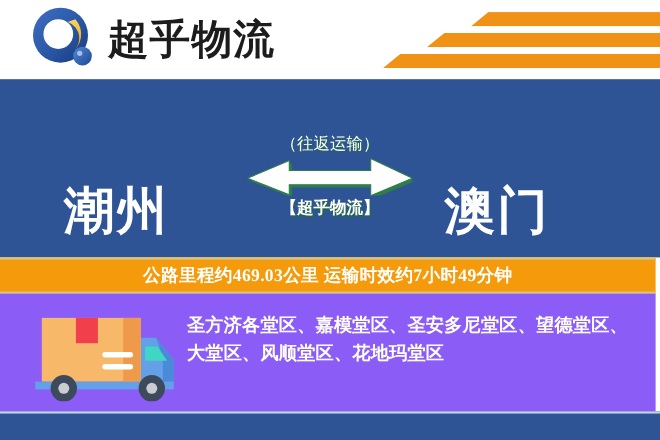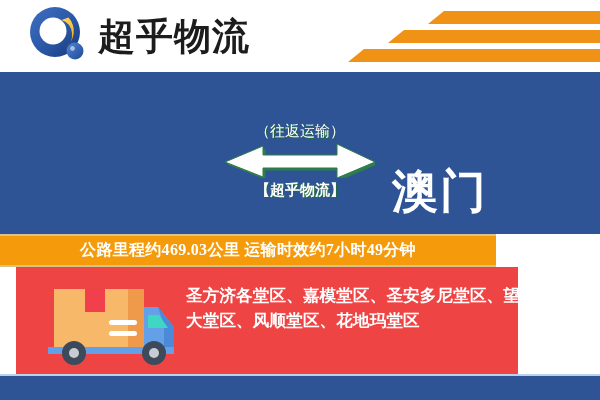--- a/index.html
+++ b/index.html
@@ -90,21 +90,21 @@
     transform: translateY(-50%);
     font-family: "Liberation Serif", serif;
     font-weight: bold;
     font-size: 46px;
     line-height: 50px;
     color: #ffffff;
     letter-spacing: 2px;
     white-space: nowrap;
   }
   .city.origin { left: 58px; }
-  .city.dest   { left: 392px; }
+  .city.dest   { left: 404px; }
 
   .mid {
     position: absolute;
     left: 225px; top: 50px;
     width: 150px;
   }
   .note-top {
     font-family: "Liberation Serif", serif;
     font-size: 15px;
     line-height: 18px;
@@ -127,44 +127,44 @@
     text-align: center;
     white-space: nowrap;
     text-shadow: 1px 1px 0 #1f6b3a;
     margin-top: 3px;
   }
 
   
   .infobar {
     position: absolute;
     left: 0; top: 234px;
-    width: 496px; height: 33px;
+    width: 596px; height: 33px;
     background: #f49a0b;
     border-top: 2px solid #d4c58a;
     border-bottom: 2px solid #d4c58a;
     box-sizing: border-box;
     display: flex;
     align-items: center;
     justify-content: center;
   }
   .infobar-text {
     font-family: "Liberation Serif", serif;
     font-weight: bold;
     font-size: 16px;
     color: #ffffff;
     white-space: nowrap;
     letter-spacing: 0.3px;
   }
 
   
   .districts {
     position: absolute;
-    left: 16px; top: 267px;
-    width: 502px; height: 107px;
-    background: #ef4444;
+    left: 0; top: 267px;
+    width: 596px; height: 107px;
+    background: #8b5cf6;
   }
   .truck {
     position: absolute;
     left: 22px; top: 10px;
     width: 148px; height: 88px;
   }
   .district-text {
     position: absolute;
     left: 170px; top: 16px;
     width: 412px;
@@ -224,20 +224,21 @@
 
     <div class="stripes">
       <div class="stripe s1"></div>
       <div class="stripe s2"></div>
       <div class="stripe s3"></div>
     </div>
   </div>
 
   <div class="route">
 
+    <div class="city origin">潮州</div>
 
     <div class="mid">
       <div class="note-top">（往返运输）</div>
 
       <div class="arrow-box">
         <svg viewBox="0 0 150 34" width="150" height="34">
           <g transform="translate(2.5,2.5)">
             <path d="M0 18 L38 2 L38 11 L112 11 L112 0 L150 18 L112 34 L112 24 L38 24 L38 33 Z" fill="#2f7d4a"></path>
           </g>
           <path d="M0 18 L38 2 L38 11 L112 11 L112 0 L150 18 L112 34 L112 24 L38 24 L38 33 Z" fill="#ffffff" stroke="#2f7d4a" stroke-width="1"></path>

